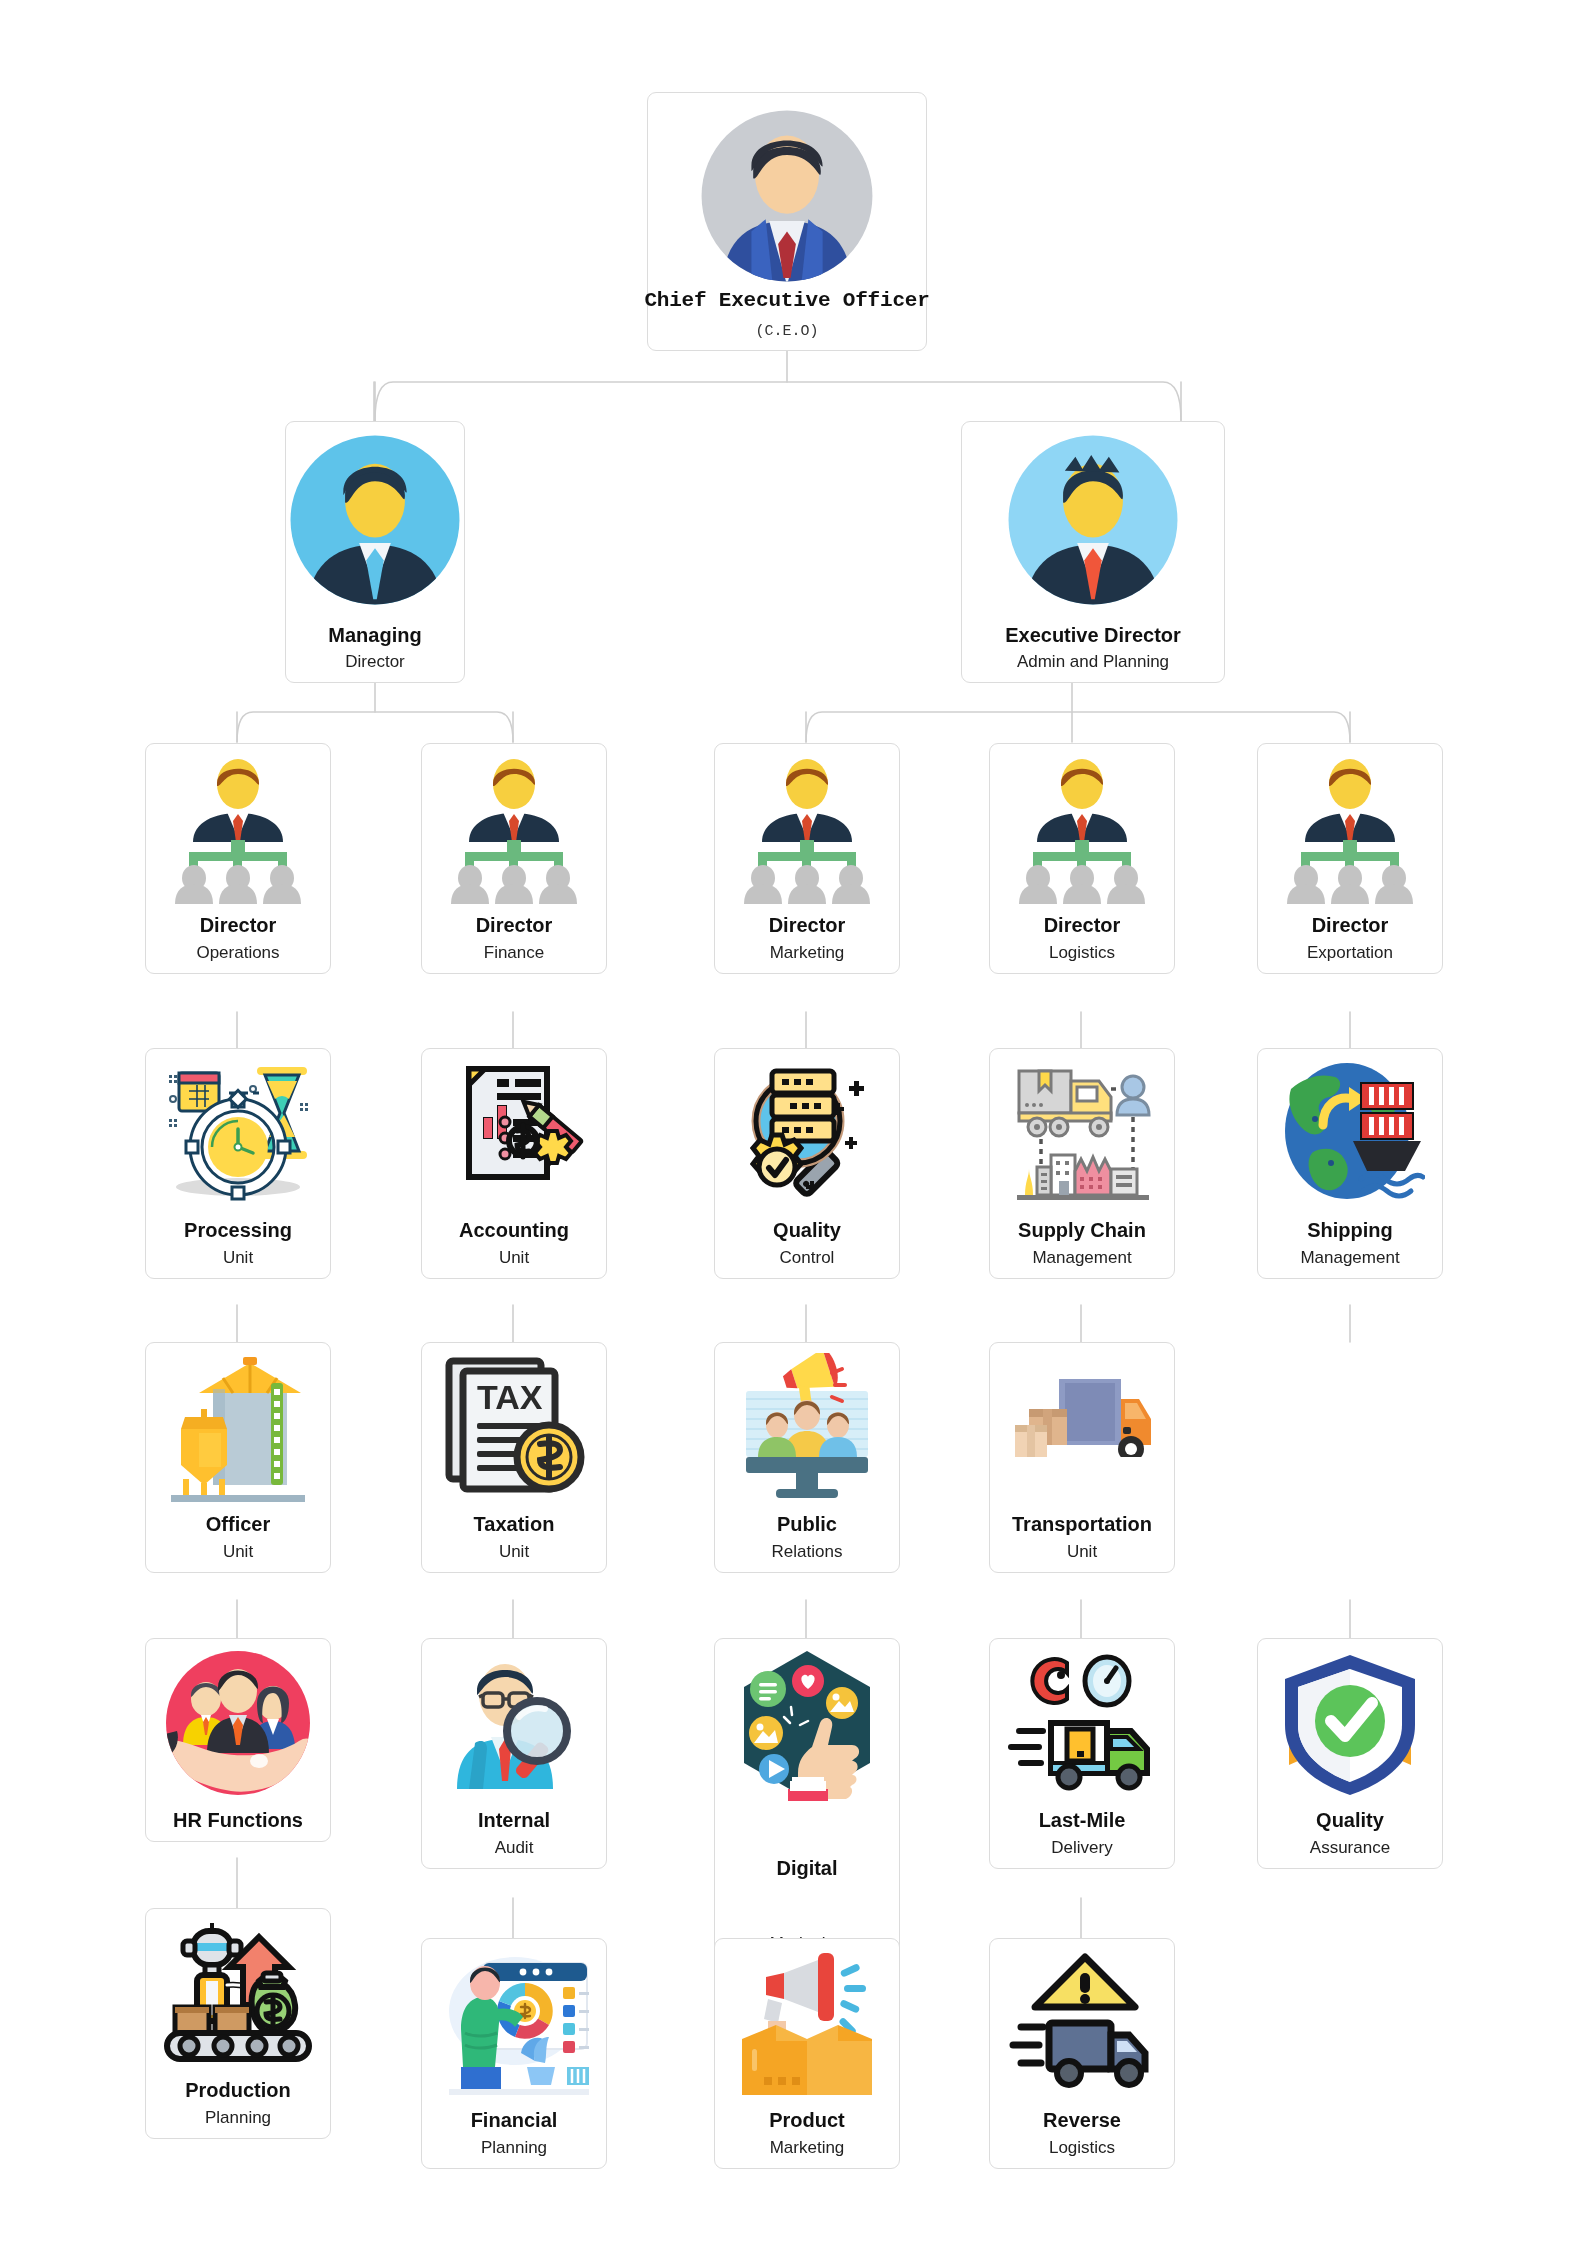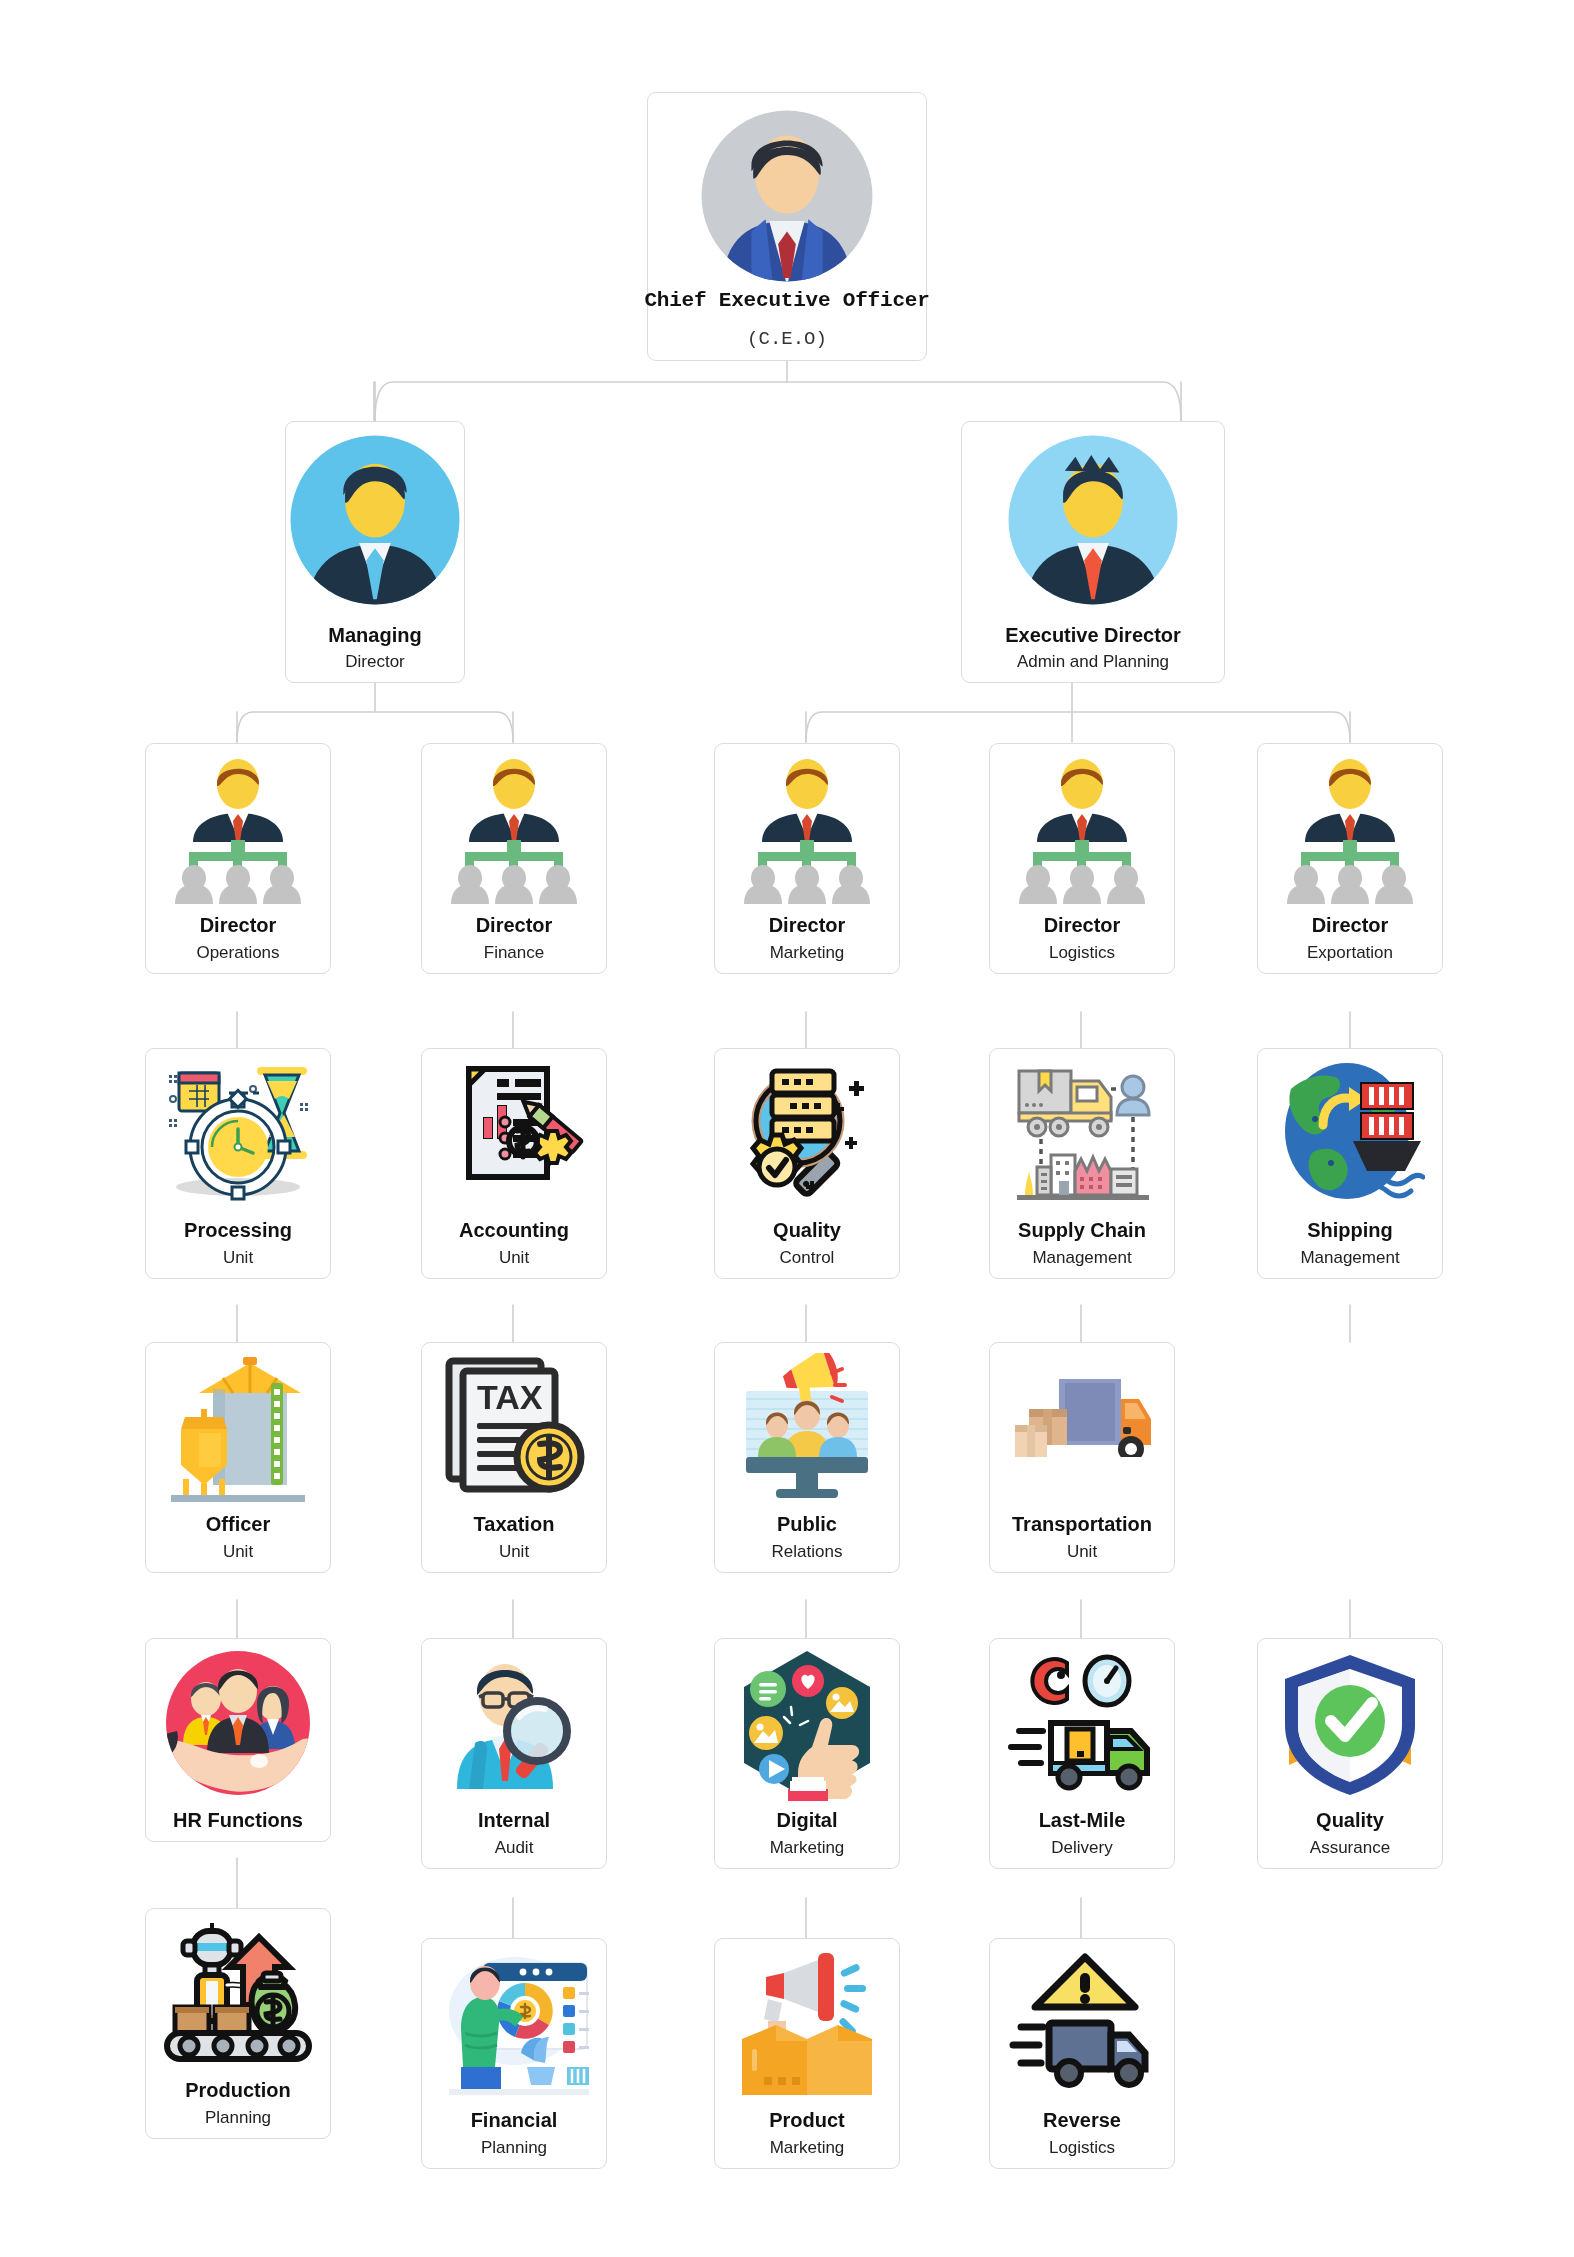--- a/index.html
+++ b/index.html
@@ -46,21 +46,21 @@
   }
   .card .sub {
     color: #222222;
     line-height: 1.15;
     white-space: nowrap;
   }
 
   
   .card.ceo { width: 280px; font-size: 0; padding-top: 14px; font-family: Liberation Mono, monospace; }
   .card.ceo .title { font-size: 21px; margin-top: 4px; letter-spacing: -0.2px; }
-  .card.ceo .sub   { font-size: 19px; margin-top: 16px; color: #333; }
+  .card.ceo .sub   { font-size: 15px; margin-top: 10px; color: #333; }
 
   
   .card.lvl2 { width: 180px; padding-top: 10px; }
   .card.lvl2 .title { font-size: 20px; margin-top: 12px; }
   .card.lvl2 .sub   { font-size: 17px; margin-top: 6px; }
   .card.lvl2.wide { width: 264px; }
   .card.lvl2.wide .title { font-size: 20px; }
   .card.lvl2.wide .sub   { font-size: 17px; }
 
   
@@ -756,21 +756,21 @@
         </g>
         <circle cx="98" cy="82" r="30" fill="#cfe8f2" opacity="0.9"></circle>
         <circle cx="98" cy="82" r="30" fill="none" stroke="#3c4554" stroke-width="8"></circle>
         <path d="M80,68 A26,26 0 0,1 106,60" fill="none" stroke="#ffffff" stroke-width="6" stroke-linecap="round" opacity="0.8"></path>
       </svg>
     </span>
     <span class="title">Internal</span>
     <span class="sub">Audit</span>
   </div>
 
-  <div class="card unit" style="left:714px; top:1638px;">
+  <div class="card unit" style="left:714px; top:1638px;gap:48px;">
     <span class="art">
       <svg width="150" height="152" viewBox="0 0 150 152">
         <path d="M75,2 L138,38 L138,114 L75,150 L12,114 L12,38 Z" fill="#1c4a55"></path>
         <g>
           <circle cx="36" cy="40" r="18" fill="#6cc472"></circle>
           <g fill="#ffffff">
               <rect x="27" y="34" width="18" height="3.5" rx="1.7"></rect>
               <rect x="27" y="41" width="18" height="3.5" rx="1.7"></rect>
               <rect x="27" y="48" width="12" height="3.5" rx="1.7"></rect>
             </g>

